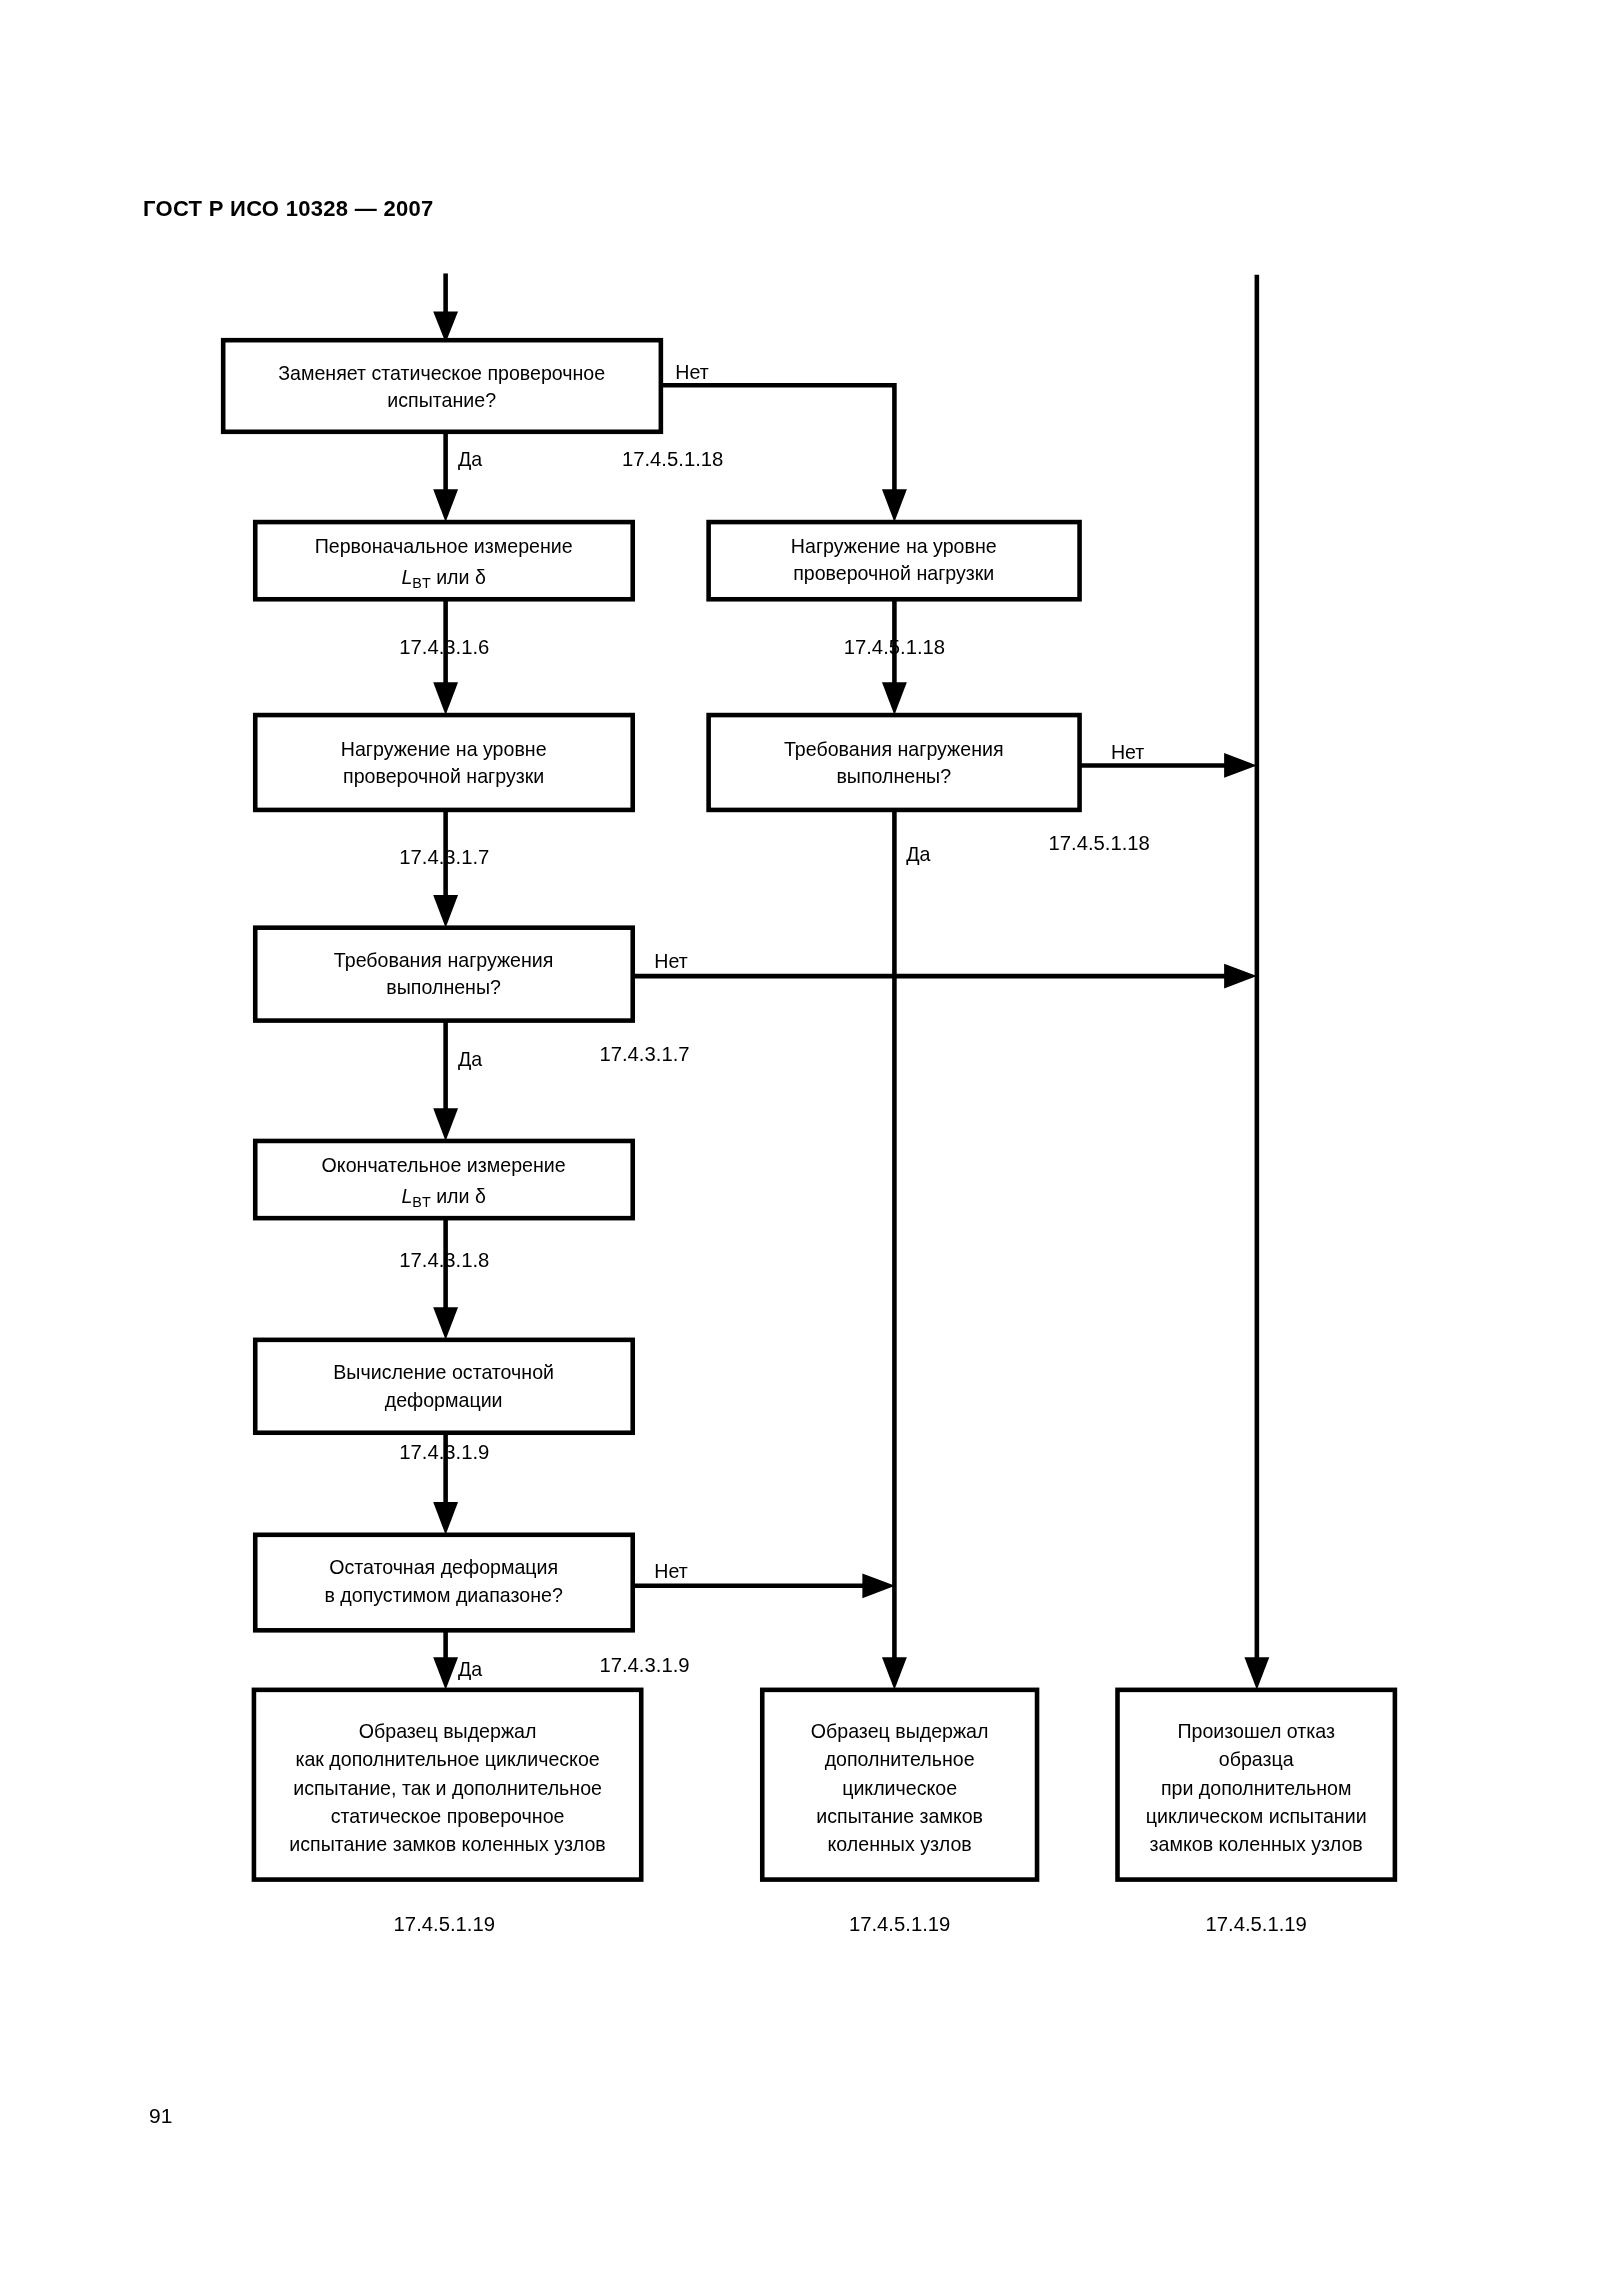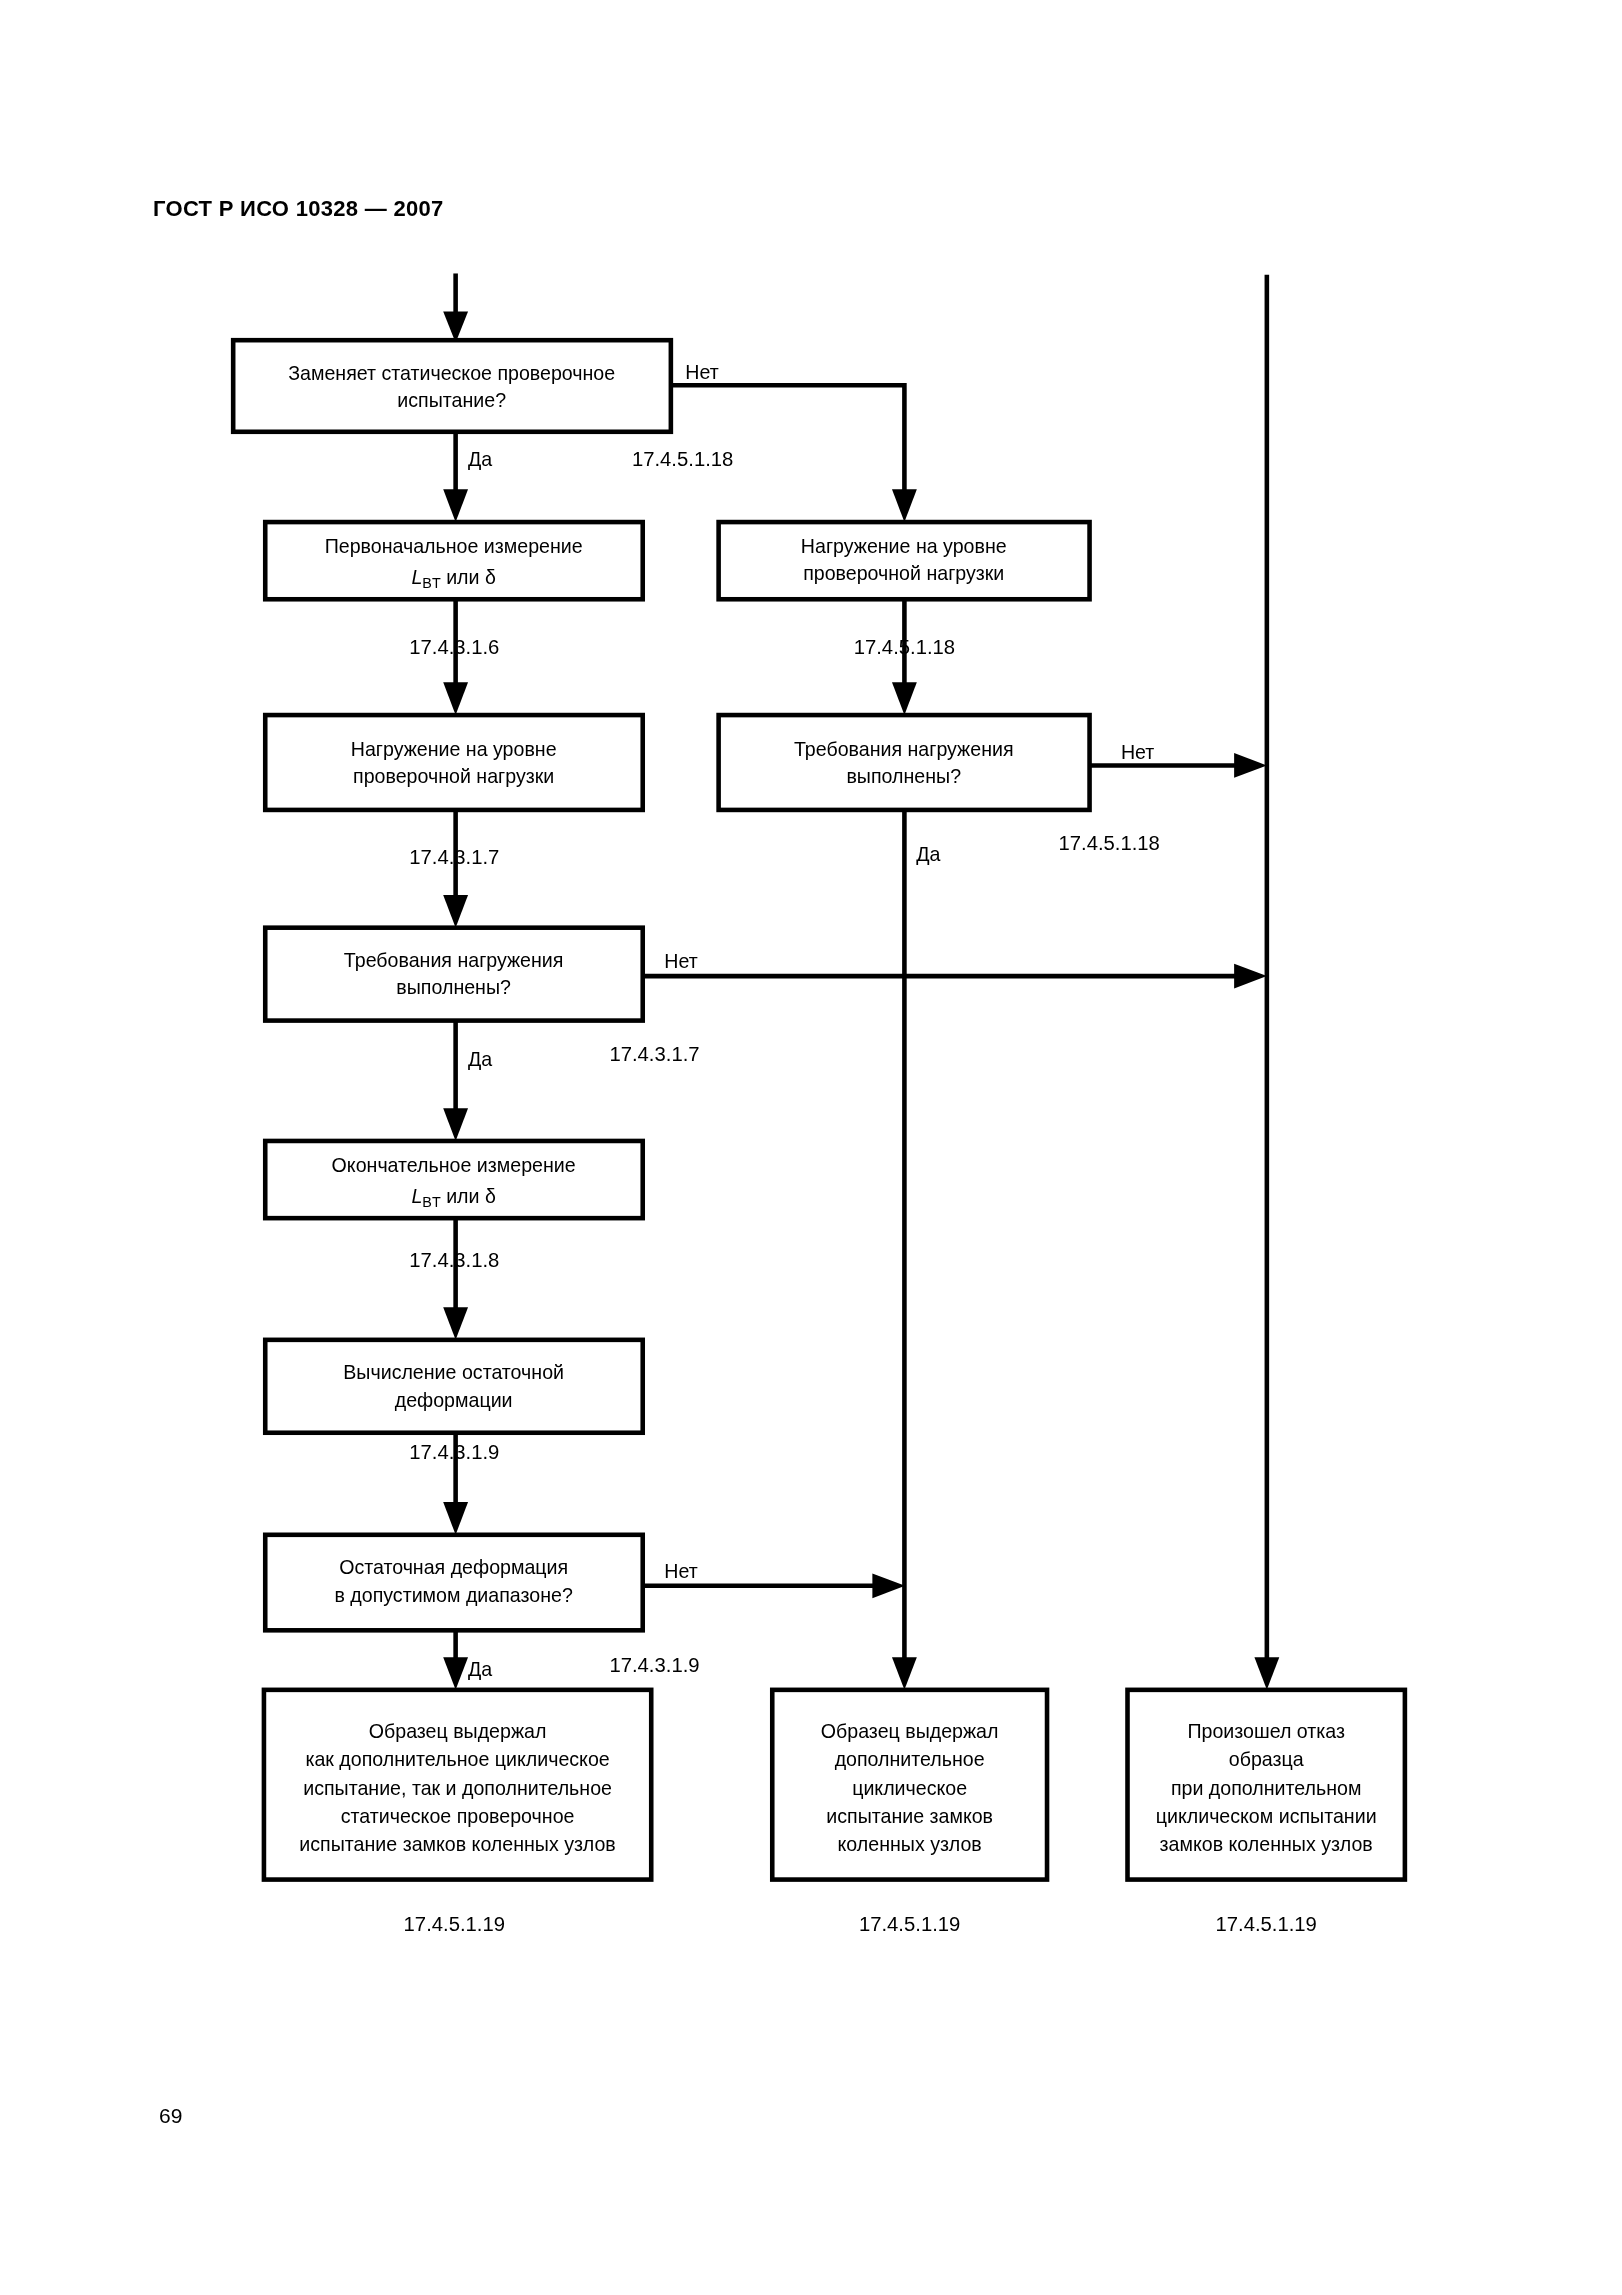--- a/index.html
+++ b/index.html
@@ -11,21 +11,20 @@
     width: 1622px;
     height: 2295px;
     font-family: "Liberation Sans", sans-serif;
     color: #000000;
     position: relative;
     overflow: hidden;
   }
   .page {
     position: absolute;
     inset: 0;
-    margin-left: 10px;
   }
   .doc-header {
     position: absolute;
     left: 143px;
     top: 196px;
     font-size: 22px;
     font-weight: bold;
     letter-spacing: 0.3px;
     white-space: nowrap;
   }
@@ -299,16 +298,16 @@
       <text class="reflabel" x="679" y="2952">17.4.5.1.19</text>
 
       <text class="reflabel" x="1375" y="2952">17.4.5.1.19</text>
 
       <text class="reflabel" x="1920" y="2952">17.4.5.1.19</text>
 
     </svg>
   </div>
 
 
-  <div class="page-number">69</div>
+  <div class="page-number">91</div>
 
 </div>
 
 
 </body></html>

